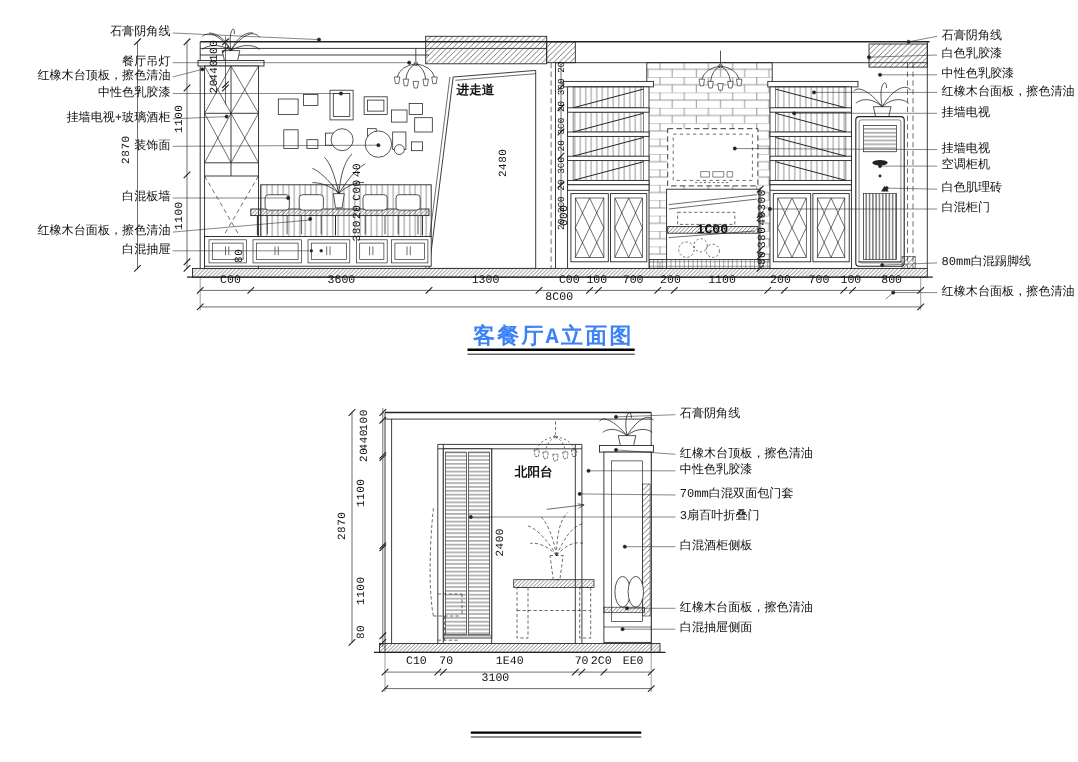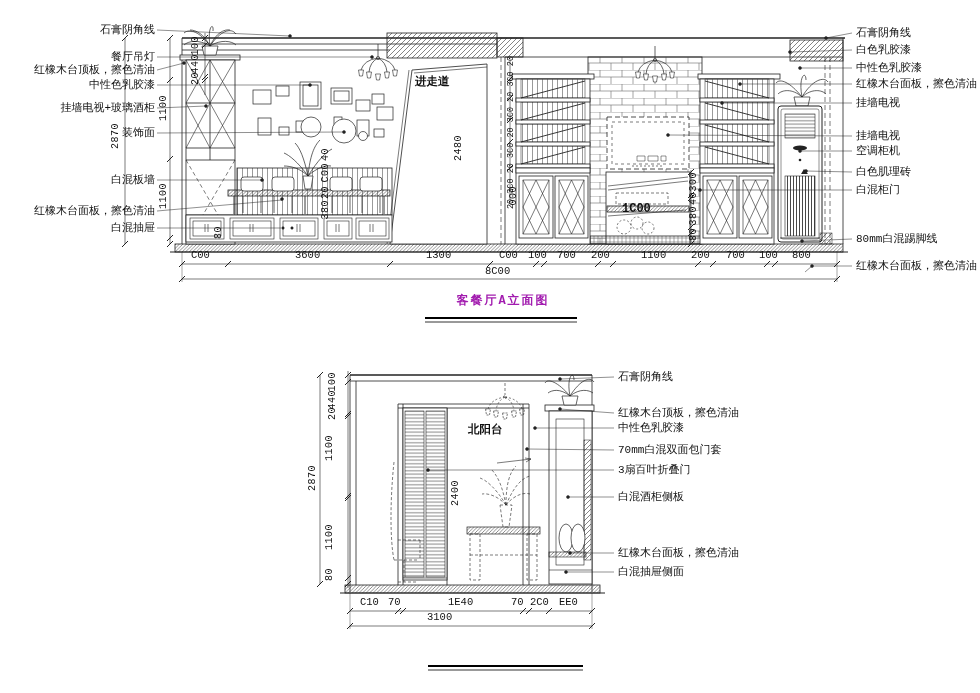--- a/index.html
+++ b/index.html
@@ -1,26 +1,26 @@
 <!DOCTYPE html>
 <html><head>
 <meta charset="utf-8">
 <style>
   html,body{margin:0;padding:0;background:#fff;}
   #stage{position:relative;width:980px;height:693px;background:#fff;overflow:hidden;
          font-family:Liberation Mono, monospace;color:#1c1c1c;}
   #linework{position:absolute;left:0;top:0;}
   .lbl{position:absolute;font-size:11px;line-height:12px;white-space:nowrap;color:#111;}
   .lblR{position:absolute;font-size:11px;line-height:12px;white-space:nowrap;color:#111;text-align:right;}
-  .dim{position:absolute;font-size:10.5px;line-height:11px;white-space:nowrap;color:#111;text-align:left;}
+  .dim{position:absolute;font-size:10.5px;line-height:11px;white-space:nowrap;color:#111;text-align:right;}
   .vdim{position:absolute;font-size:10px;line-height:11px;white-space:nowrap;color:#111;
         writing-mode:vertical-rl;transform:rotate(180deg);letter-spacing:0.5px;}
   .vdim.small{font-size:8.5px;letter-spacing:0;}
   .room{position:absolute;font-size:11.5px;font-weight:bold;white-space:nowrap;color:#111;}
-  .title{position:absolute;font-size:12px;font-weight:bold;letter-spacing:2px;white-space:nowrap;color:#a21caf;
+  .title{position:absolute;font-size:20px;font-weight:bold;letter-spacing:2px;white-space:nowrap;color:#3b82f6;
          width:170px;text-align:center;}
 </style>
 </head>
 <body>
 
 <div id="stage">
 
 <svg id="linework" width="980" height="693" viewBox="0 0 980 693">
   <defs>
     <pattern id="hatch" width="5" height="5" patternUnits="userSpaceOnUse">

